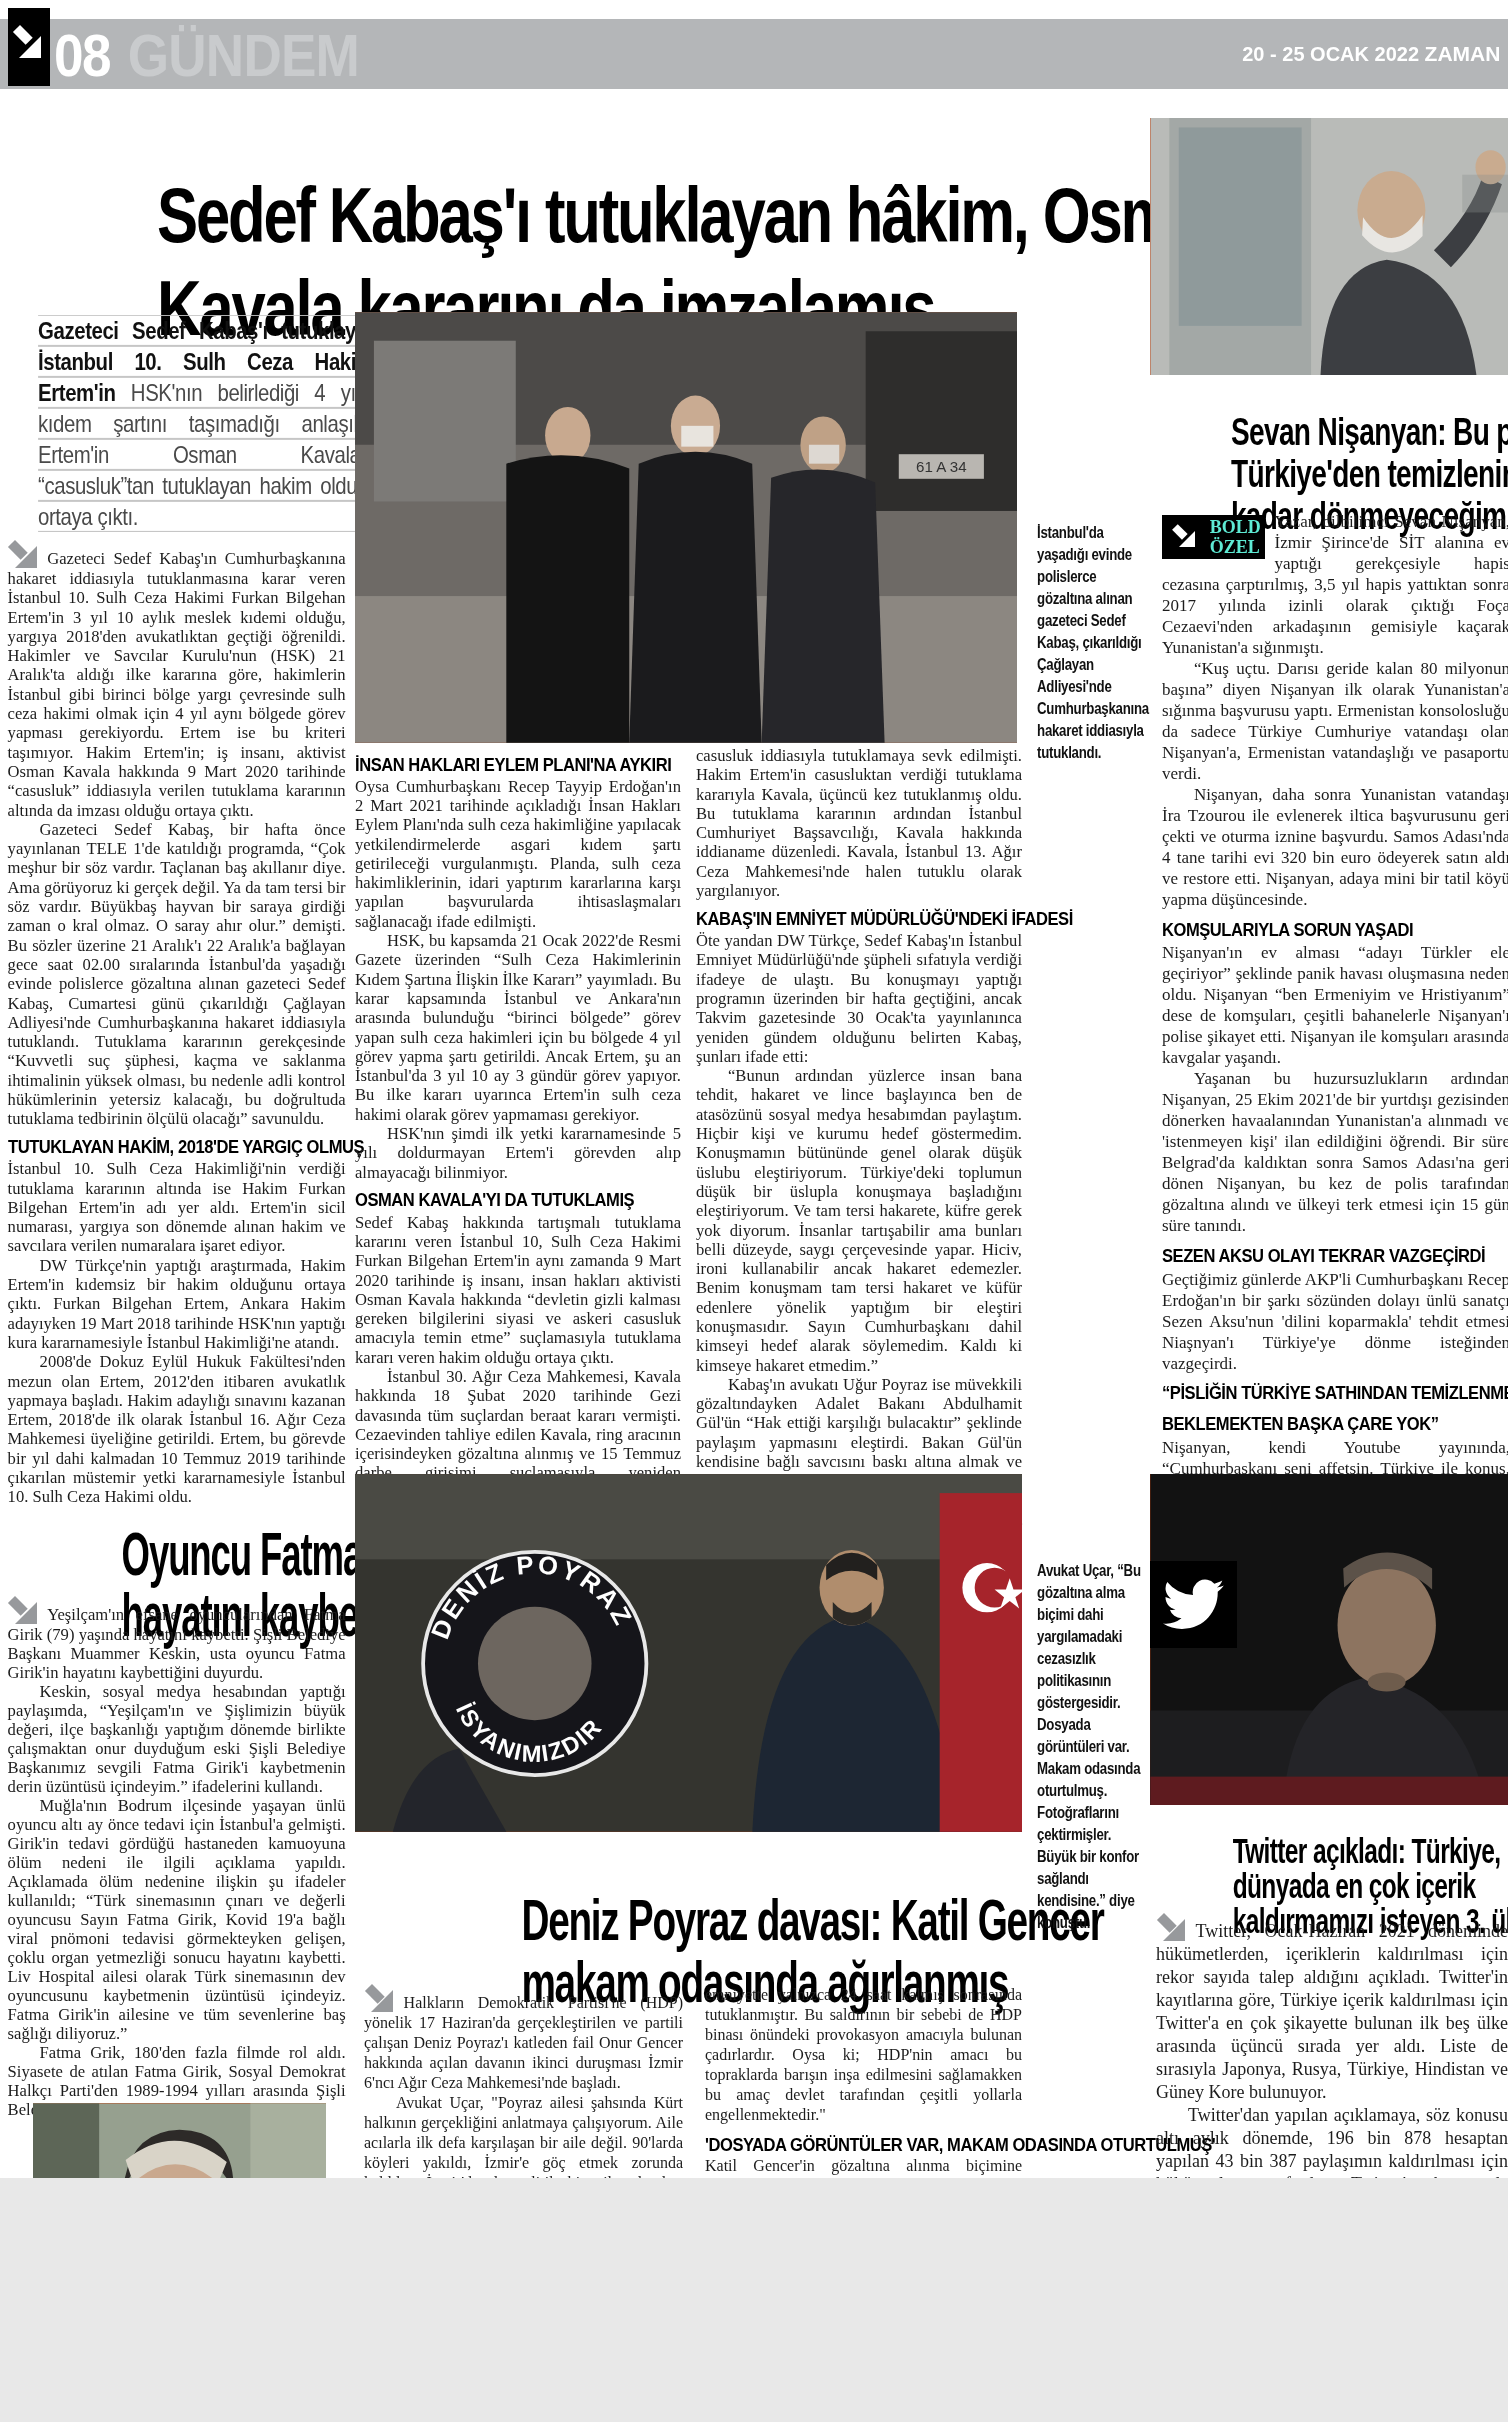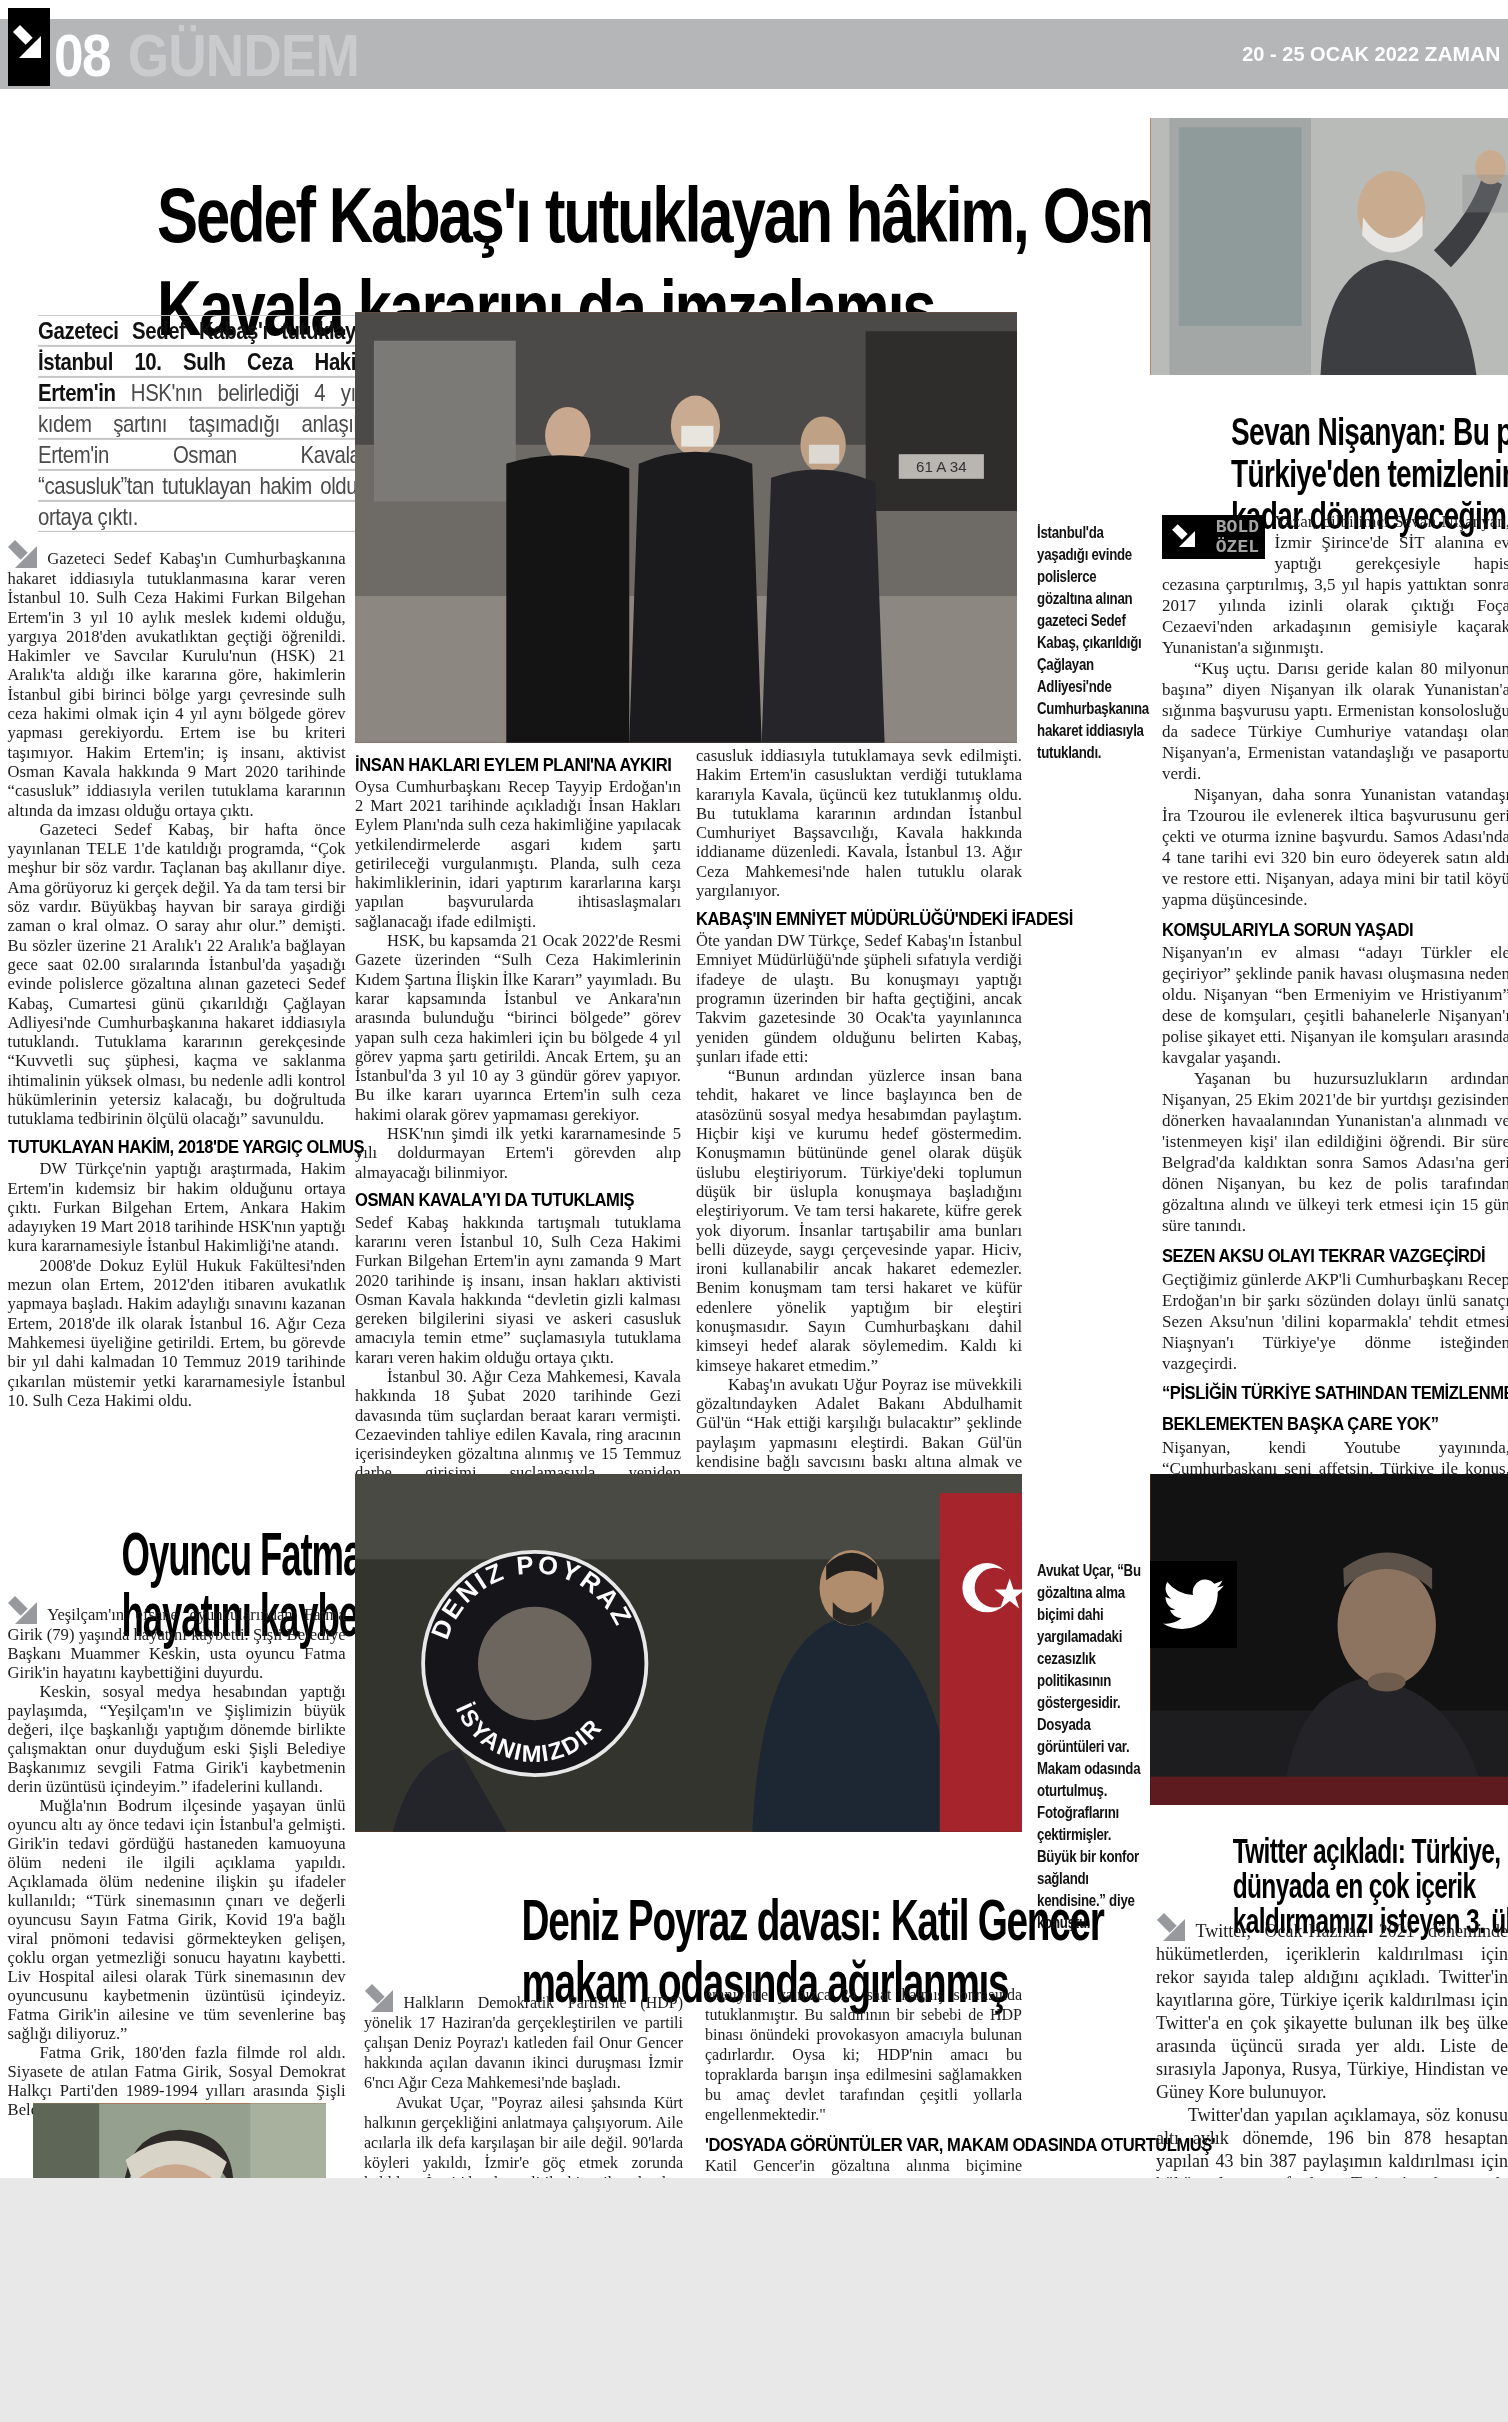--- a/index.html
+++ b/index.html
@@ -54,22 +54,22 @@
   .c-fatma{font-size:16.6px;line-height:19px}
   
   .caption{position:absolute;width:134px;font-family:"Liberation Sans",sans-serif;font-weight:bold;
            font-size:15.6px;line-height:22px;color:#111;letter-spacing:-0.3px;transform:scaleX(.85)}
   
   .badge{float:left;margin:3.8px 9.5px 3.8px 0;display:flex}
   .badge .bx1{width:44px;height:44px;background:#000;display:flex;align-items:center;justify-content:center}
   .badge .bx1 .amark-w{width:26.5px;height:24.6px;margin:0}
   .badge .bx1 .amark-w::before{width:14px;height:7.6px;left:1.9px;top:3.8px}
   .badge .bx1 .amark-w::after{border-width:8.5px;right:1.9px;bottom:1.9px}
-  .badge .bx2{width:59px;height:44px;background:#000;color:#a3a3a3;font-family:Liberation Mono, monospace;
-              font-weight:bold;font-size:18px;line-height:20px;padding-top:1.9px;text-align:center;padding-left:3.8px;box-sizing:border-box}
+  .badge .bx2{width:59px;height:44px;background:#000;color:#5eead4;font-family:Liberation Serif, serif;
+              font-weight:bold;font-size:18px;line-height:20px;padding-top:1.9px;text-align:left;padding-left:3.8px;box-sizing:border-box}
   
   .photo{position:absolute;overflow:hidden;background:#c2410c}
   .rule-bottom{position:absolute;left:7.6px;top:2402px;width:1493px;height:8.5px;background:#000}
   svg{display:block}
 </style>
 </head>
 <body>
 
 <div class="page">
 
@@ -137,20 +137,21 @@
       <p class="bp noind">Geçtiğimiz günlerde AKP'li Cumhurbaşkanı Recep Erdoğan'ın bir şarkı sözünden dolayı ünlü sanatçı Sezen Aksu'nun 'dilini koparmakla' tehdit etmesi Niaşnyan'ı Türkiye'ye dönme isteğinden vazgeçirdi.</p>
       <h4 class="colsub">“PİSLİĞİN TÜRKİYE SATHINDAN TEMİZLENMESİNİ</h4>
       <h4 class="colsub">BEKLEMEKTEN BAŞKA ÇARE YOK”</h4>
       <p class="bp noind">Nişanyan, kendi Youtube yayınında, “Cumhurbaşkanı seni affetsin. Türkiye ile konuş, hükümetle konuş diye bir akım başladı. Doğrusunu isterseniz Türkiye'ye dönmek istediğimi belirtmiştim. Sonra düşündüm, olacak iş değil. Özellikle bu Sezen Aksu olayından sonra terbiyesizce herifin çıkıp 'dilini koparırız' diyebildiği ülkeye benim dönmem söz konusu olamaz. Bu pisliğin Türkiye sathından temizlenmesini beklemekten başka çare yok. Bugün sözüne güvenilir kişiler tarafından güvence verilse de yarın neyle karşılaşacağım belli olmaz. Tavizler isterler insandan. Vazgeçtik aradaki anlaşmayı bozdun derler. Esir olursun, ellerine düşersin. Gangster yönetimi var Türkiye'de. Ülkenin kurumsal alt yapısı, dayanakları öylesine yok edildi ki hiçbir şeye güvenemezsin.” dedi.</p>
     </div>
 
   <div class="col c-main" style="left:7.6px;top:541px;width:338px">
       <p class="bp noind"><span class="amark"></span>Gazeteci Sedef Kabaş'ın Cumhurbaşkanına hakaret iddiasıyla tutuklanmasına karar veren İstanbul 10. Sulh Ceza Hakimi Furkan Bilgehan Ertem'in 3 yıl 10 aylık meslek kıdemi olduğu, yargıya 2018'den avukatlıktan geçtiği öğrenildi. Hakimler ve Savcılar Kurulu'nun (HSK) 21 Aralık'ta aldığı ilke kararına göre, hakimlerin İstanbul gibi birinci bölge yargı çevresinde sulh ceza hakimi olmak için 4 yıl aynı bölgede görev yapması gerekiyordu. Ertem ise bu kriteri taşımıyor. Hakim Ertem'in; iş insanı, aktivist Osman Kavala hakkında 9 Mart 2020 tarihinde “casusluk” iddiasıyla verilen tutuklama kararının altında da imzası olduğu ortaya çıktı.</p>
       <p class="bp">Gazeteci Sedef Kabaş, bir hafta önce yayınlanan TELE 1'de katıldığı programda, “Çok meşhur bir söz vardır. Taçlanan baş akıllanır diye. Ama görüyoruz ki gerçek değil. Ya da tam tersi bir söz vardır. Büyükbaş hayvan bir saraya girdiği zaman o kral olmaz. O saray ahır olur.” demişti. Bu sözler üzerine 21 Aralık'ı 22 Aralık'a bağlayan gece saat 02.00 sıralarında İstanbul'da yaşadığı evinde polislerce gözaltına alınan gazeteci Sedef Kabaş, Cumartesi günü çıkarıldığı Çağlayan Adliyesi'nde Cumhurbaşkanına hakaret iddiasıyla tutuklandı. Tutuklama kararının gerekçesinde “Kuvvetli suç şüphesi, kaçma ve saklanma ihtimalinin yüksek olması, bu nedenle adli kontrol hükümlerinin yetersiz kalacağı, bu doğrultuda tutuklama tedbirinin ölçülü olacağı” savunuldu.</p>
       <h4 class="colsub">TUTUKLAYAN HAKİM, 2018'DE YARGIÇ OLMUŞ</h4>
+      <p class="bp noind">İstanbul 10. Sulh Ceza Hakimliği'nin verdiği tutuklama kararının altında ise Hakim Furkan Bilgehan Ertem'in adı yer aldı. Ertem'in sicil numarası, yargıya son dönemde alınan hakim ve savcılara verilen numaralara işaret ediyor.</p>
       <p class="bp">DW Türkçe'nin yaptığı araştırmada, Hakim Ertem'in kıdemsiz bir hakim olduğunu ortaya çıktı. Furkan Bilgehan Ertem, Ankara Hakim adayıyken 19 Mart 2018 tarihinde HSK'nın yaptığı kura kararnamesiyle İstanbul Hakimliği'ne atandı.</p>
       <p class="bp">2008'de Dokuz Eylül Hukuk Fakültesi'nden mezun olan Ertem, 2012'den itibaren avukatlık yapmaya başladı. Hakim adaylığı sınavını kazanan Ertem, 2018'de ilk olarak İstanbul 16. Ağır Ceza Mahkemesi üyeliğine getirildi. Ertem, bu görevde bir yıl dahi kalmadan 10 Temmuz 2019 tarihinde çıkarılan müstemir yetki kararnamesiyle İstanbul 10. Sulh Ceza Hakimi oldu.</p>
     </div>
   <div class="col c-main" style="left:355px;top:746px;width:326px">
       <h4 class="colsub">İNSAN HAKLARI EYLEM PLANI'NA AYKIRI</h4>
       <p class="bp noind">Oysa Cumhurbaşkanı Recep Tayyip Erdoğan'ın 2 Mart 2021 tarihinde açıkladığı İnsan Hakları Eylem Planı'nda sulh ceza hakimliğine yapılacak yetkilendirmelerde asgari kıdem şartı getirileceği vurgulanmıştı. Planda, sulh ceza hakimliklerinin, idari yaptırım kararlarına karşı yapılan başvurularda ihtisaslaşmaları sağlanacağı ifade edilmişti.</p>
       <p class="bp">HSK, bu kapsamda 21 Ocak 2022'de Resmi Gazete üzerinden “Sulh Ceza Hakimlerinin Kıdem Şartına İlişkin İlke Kararı” yayımladı. Bu karar kapsamında İstanbul ve Ankara'nın arasında bulunduğu “birinci bölgede” görev yapan sulh ceza hakimleri için bu bölgede 4 yıl görev yapma şartı getirildi. Ancak Ertem, şu an İstanbul'da 3 yıl 10 ay 3 gündür görev yapıyor. Bu ilke kararı uyarınca Ertem'in sulh ceza hakimi olarak görev yapmaması gerekiyor.</p>
       <p class="bp">HSK'nın şimdi ilk yetki kararnamesinde 5 yılı doldurmayan Ertem'i görevden alıp almayacağı bilinmiyor.</p>
       <h4 class="colsub">OSMAN KAVALA'YI DA TUTUKLAMIŞ</h4>
       <p class="bp noind">Sedef Kabaş hakkında tartışmalı tutuklama kararını veren İstanbul 10, Sulh Ceza Hakimi Furkan Bilgehan Ertem'in aynı zamanda 9 Mart 2020 tarihinde iş insanı, insan hakları aktivisti Osman Kavala hakkında “devletin gizli kalması gereken bilgilerini siyasi ve askeri casusluk amacıyla temin etme” suçlamasıyla tutuklama kararı veren hakim olduğu ortaya çıktı.</p>

